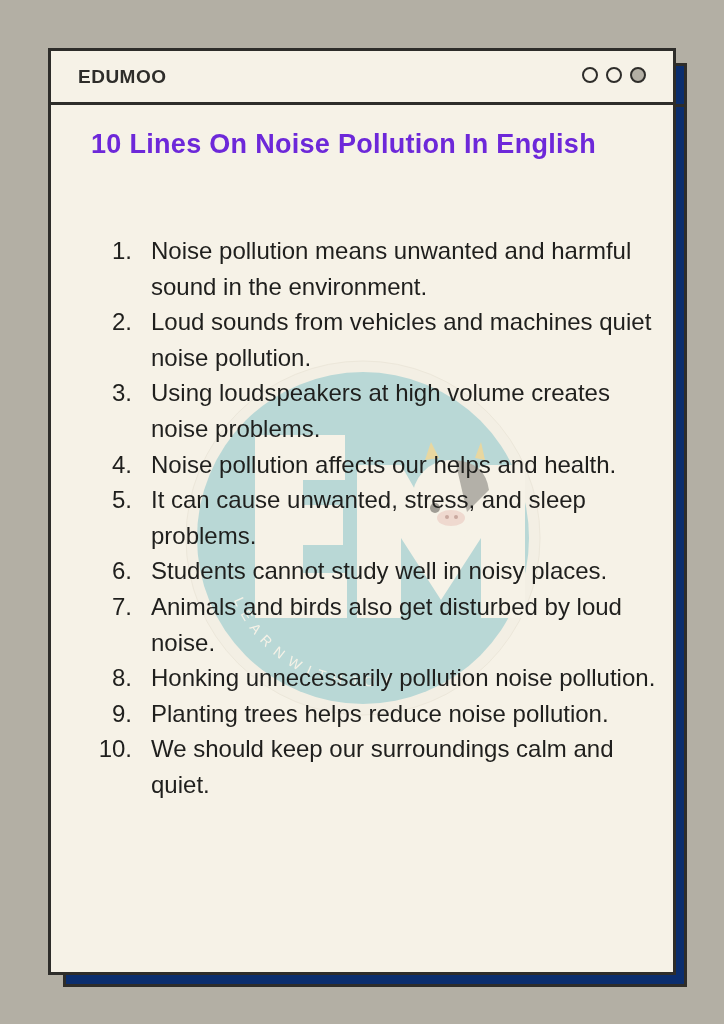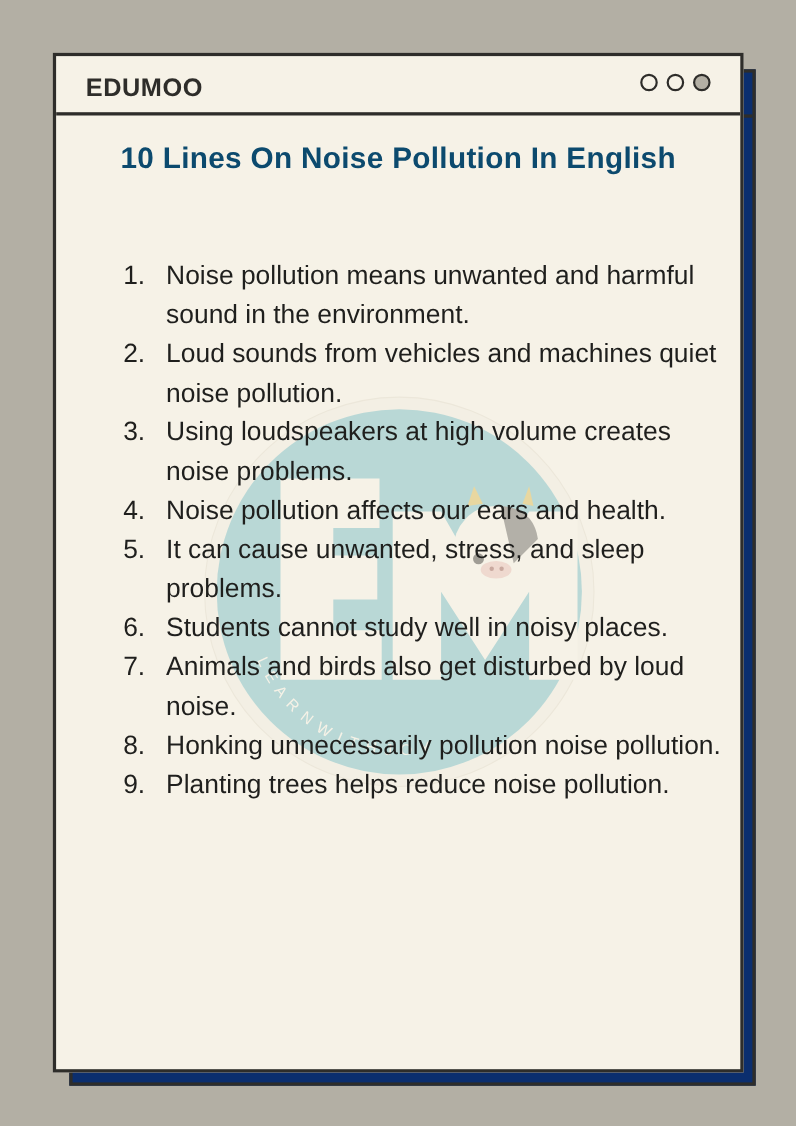--- a/index.html
+++ b/index.html
@@ -35,21 +35,21 @@
     .card-header {
       position: absolute;
       left: 0; right: 0; top: 0;
       height: 54px;
       border-bottom: 3px solid #2e2d2a;
       box-sizing: border-box;
     }
     .brand {
       position: absolute;
       left: 27px; top: 15px;
-      font-size: 23px;
+      font-size: 19px;
       font-weight: bold;
       color: #2e2d2a;
       letter-spacing: 0.5px;
     }
     .dots {
       position: absolute;
       right: 27px; top: 16px;
       display: flex; gap: 8px;
     }
     .dot {
@@ -64,25 +64,25 @@
     .watermark {
       position: absolute;
       left: 134px; top: 309px;
       width: 356px; height: 356px;
       pointer-events: none;
     }
 
     .title {
       position: absolute;
       left: 40px; right: 40px; top: 73px;
-      text-align: center;
+      text-align: left;
       font-size: 27px;
       font-weight: bold;
       line-height: 41px;
-      color: #0c4a6e;
+      color: #6d28d9;
       letter-spacing: 0.3px;
     }
     .list {
       position: absolute;
       left: 32px; top: 182px;
       width: 580px;
       margin: 0; padding: 0;
       list-style: none;
     }
     .list-item {
@@ -154,21 +154,21 @@
     <li class="list-item">
         <span class="num">2.</span>
         <span class="text">Loud sounds from vehicles and machines quiet noise pollution.</span>
       </li>
     <li class="list-item">
         <span class="num">3.</span>
         <span class="text">Using loudspeakers at high volume creates noise problems.</span>
       </li>
     <li class="list-item">
         <span class="num">4.</span>
-        <span class="text">Noise pollution affects our ears and health.</span>
+        <span class="text">Noise pollution affects our helps and health.</span>
       </li>
     <li class="list-item">
         <span class="num">5.</span>
         <span class="text">It can cause unwanted, stress, and sleep problems.</span>
       </li>
     <li class="list-item">
         <span class="num">6.</span>
         <span class="text">Students cannot study well in noisy places.</span>
       </li>
     <li class="list-item">
@@ -176,14 +176,18 @@
         <span class="text">Animals and birds also get disturbed by loud noise.</span>
       </li>
     <li class="list-item">
         <span class="num">8.</span>
         <span class="text">Honking unnecessarily pollution noise pollution.</span>
       </li>
     <li class="list-item">
         <span class="num">9.</span>
         <span class="text">Planting trees helps reduce noise pollution.</span>
       </li>
+    <li class="list-item">
+        <span class="num">10.</span>
+        <span class="text">We should keep our surroundings calm and quiet.</span>
+      </li>
   </ol>
 </div>
 
 </body></html>

